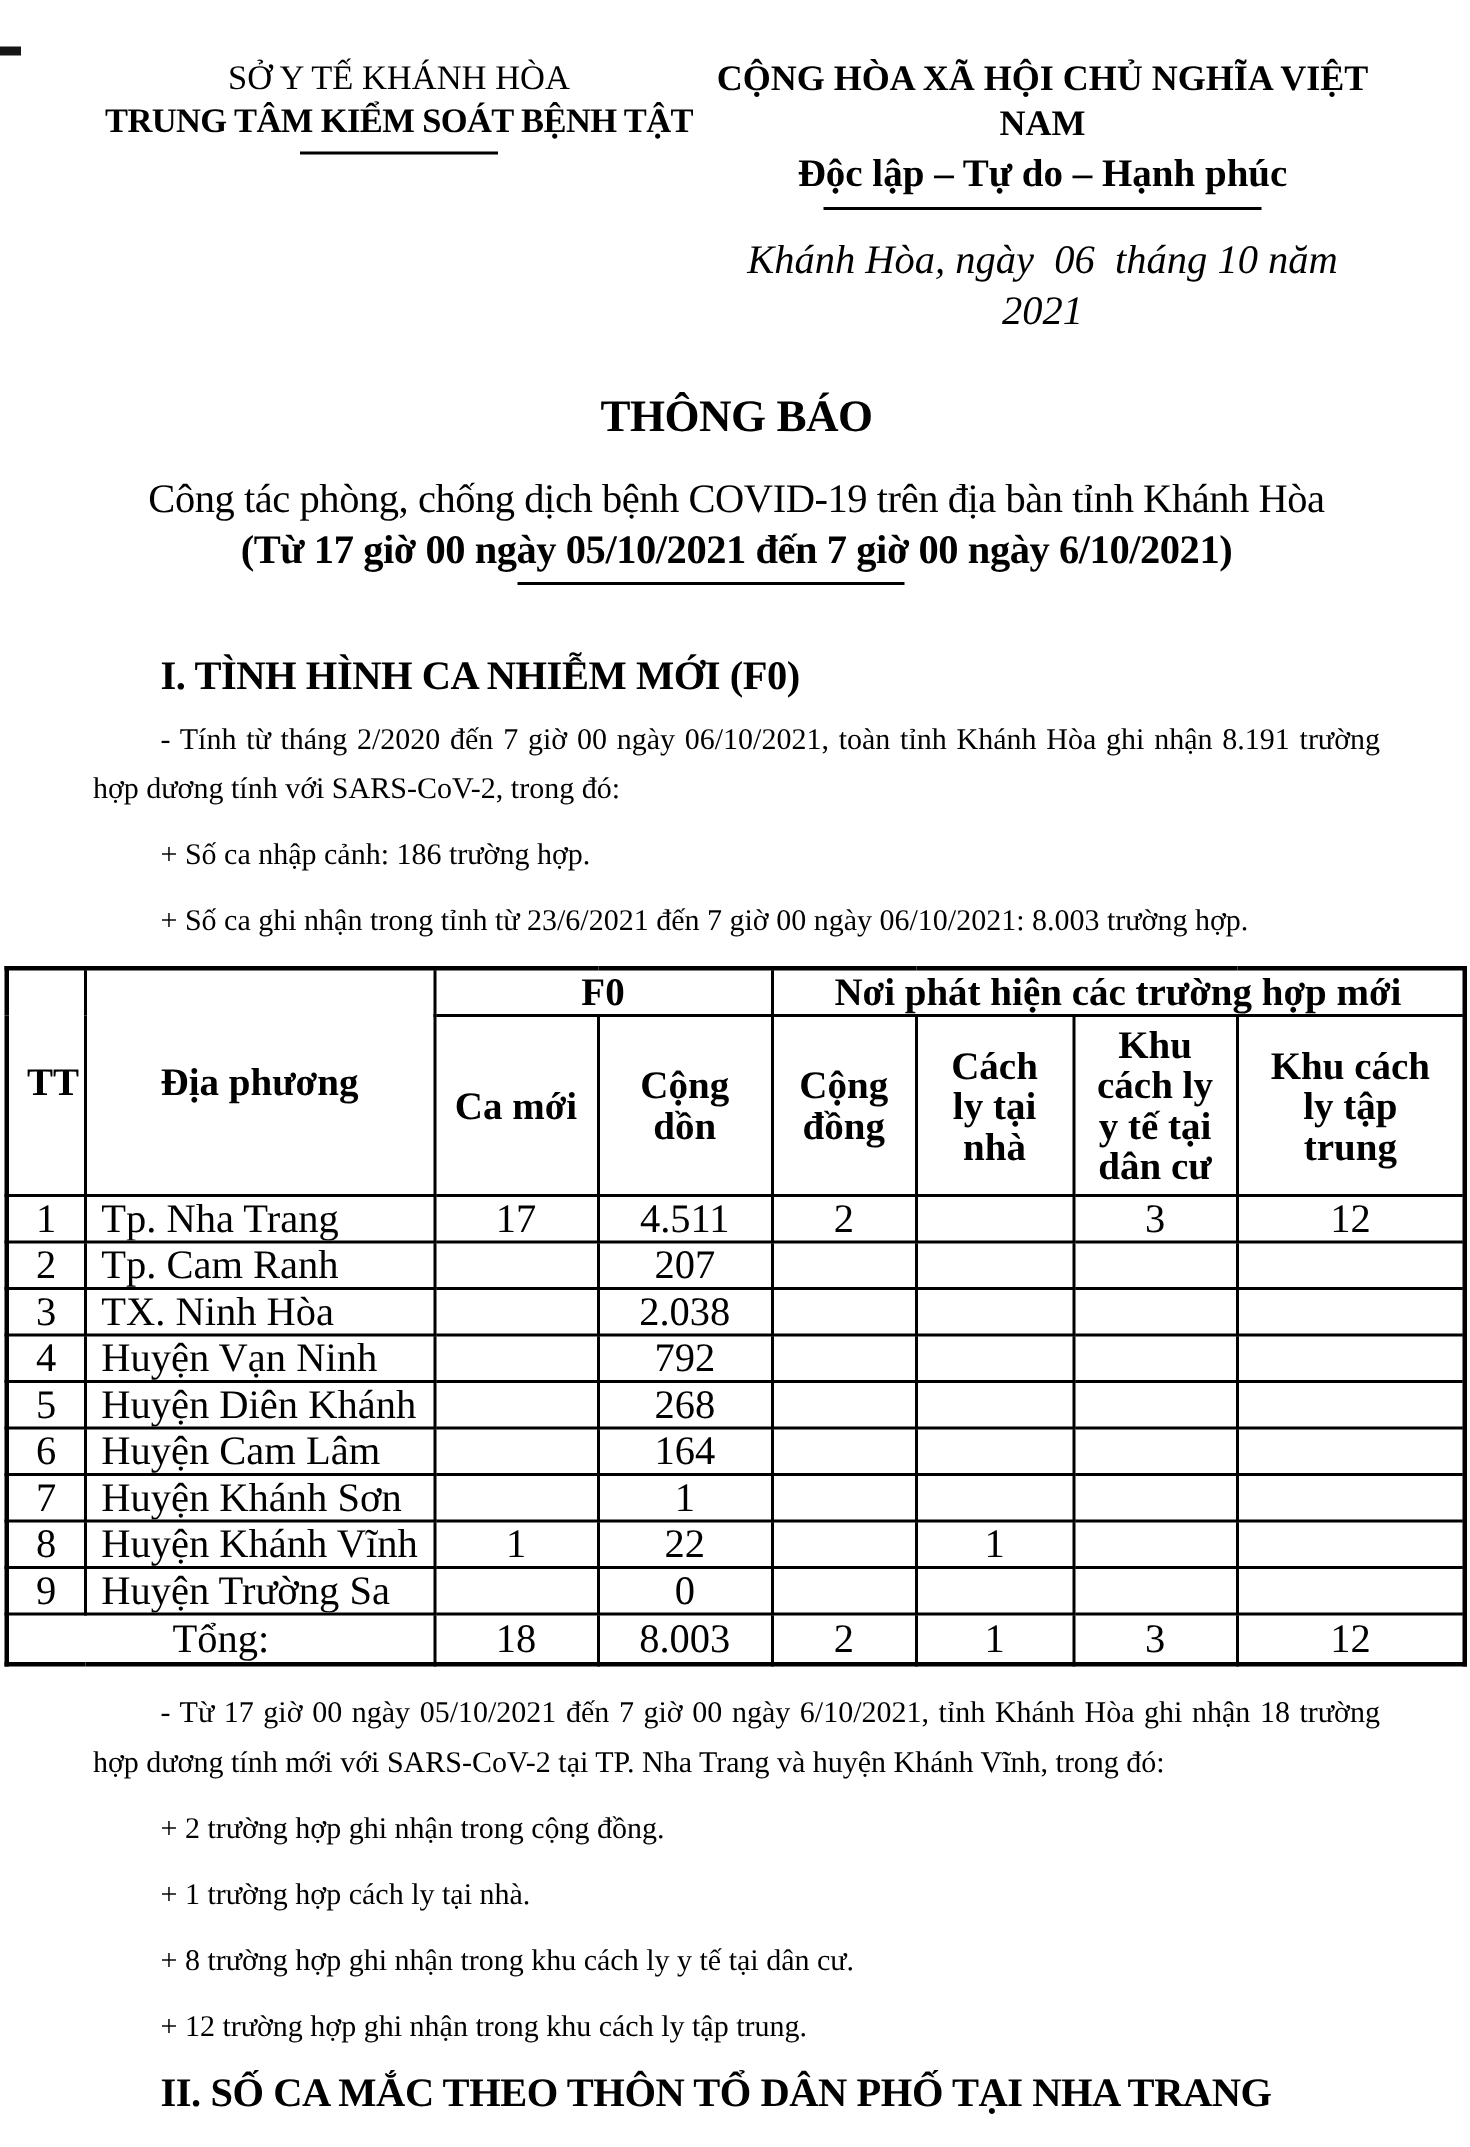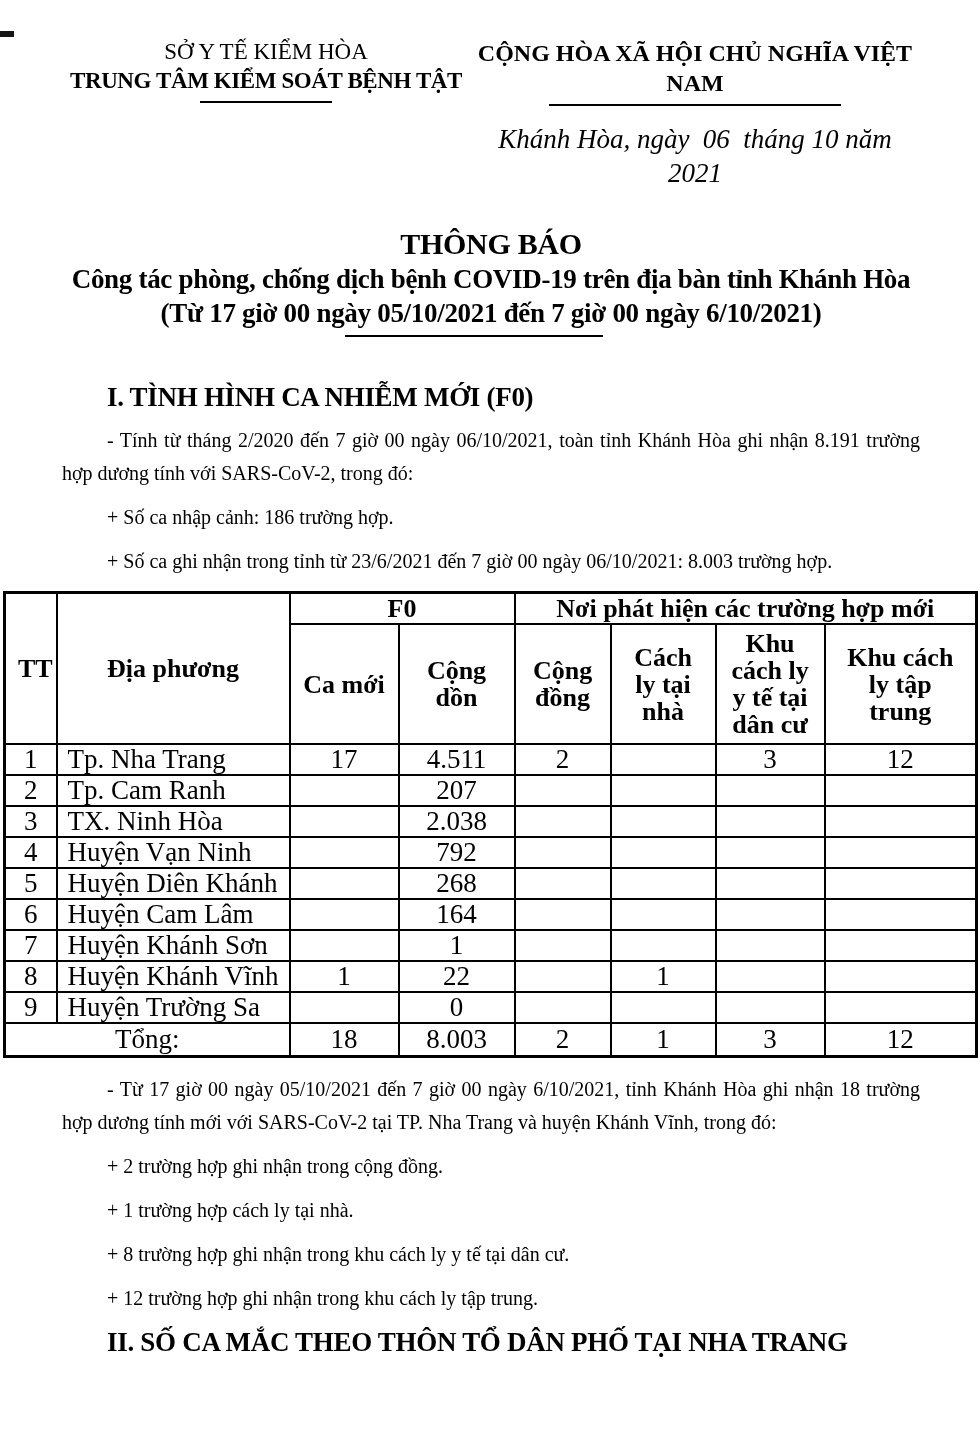--- a/index.html
+++ b/index.html
@@ -25,21 +25,21 @@
   .hline-right{width:292px;margin-top:6px;}
   .doc-number{font-size:26px;line-height:32px;margin-top:20px;}
   .doc-number .num{font-size:29px;position:relative;top:-3px;padding:0 4px;}
   .national-title{font-size:24px;font-weight:bold;line-height:30px;}
   .motto{font-size:26px;font-weight:bold;line-height:32px;margin-top:2px;}
   .place-date{font-size:27px;font-style:italic;line-height:34px;margin-top:16px;}
 
   
   .title-block{text-align:center;margin-top:36px;}
   .doc-title{font-size:30px;font-weight:bold;line-height:36px;letter-spacing:-0.3px;}
-  .doc-subtitle{font-size:27px;font-weight:bold;line-height:34px;letter-spacing:-0.3px;}
+  .doc-subtitle{font-size:27px;font-weight:normal;line-height:34px;letter-spacing:-0.3px;margin-top:19px;}
   .doc-period{font-size:27px;font-weight:bold;line-height:34px;letter-spacing:-0.3px;}
   .title-underline{width:258px;height:2px;background:#000;margin:5px auto 0;transform:translateX(-17px);}
 
   
   .section-heading{font-size:27px;font-weight:bold;line-height:36px;margin:42px 0 0 45px;letter-spacing:-0.3px;}
   .heading2{margin-top:9px;}
   .para{font-size:20px;line-height:33px;text-align:justify;text-indent:45px;margin:11px 0 0 0;}
   .para-first{margin-top:9px;}
   .para-after{margin-top:15px;}
 
@@ -62,26 +62,27 @@
   .total-label{text-align:center;}
 </style>
 </head>
 <body>
 
 <div class="page">
   <div class="scan-artifact"></div>
 
   <div class="doc-header">
     <div class="header-left">
-      <div class="org-parent">SỞ Y TẾ KIỂM HÒA</div>
+      <div class="org-parent">SỞ Y TẾ KHÁNH HÒA</div>
       <div class="org-name">TRUNG TÂM KIỂM SOÁT BỆNH TẬT</div>
       <div class="hline hline-left"></div>
     </div>
     <div class="header-right">
       <div class="national-title">CỘNG HÒA XÃ HỘI CHỦ NGHĨA VIỆT NAM</div>
+      <div class="motto">Độc lập – Tự do – Hạnh phúc</div>
       <div class="hline hline-right"></div>
       <div class="place-date">Khánh Hòa, ngày&nbsp; 06&nbsp; tháng 10 năm 2021</div>
     </div>
   </div>
 
   <div class="title-block">
     <div class="doc-title">THÔNG BÁO</div>
     <div class="doc-subtitle">Công tác phòng, chống dịch bệnh COVID-19 trên địa bàn tỉnh Khánh Hòa</div>
     <div class="doc-period">(Từ 17 giờ 00 ngày 05/10/2021 đến 7 giờ 00 ngày 6/10/2021)</div>
     <div class="title-underline"></div>

